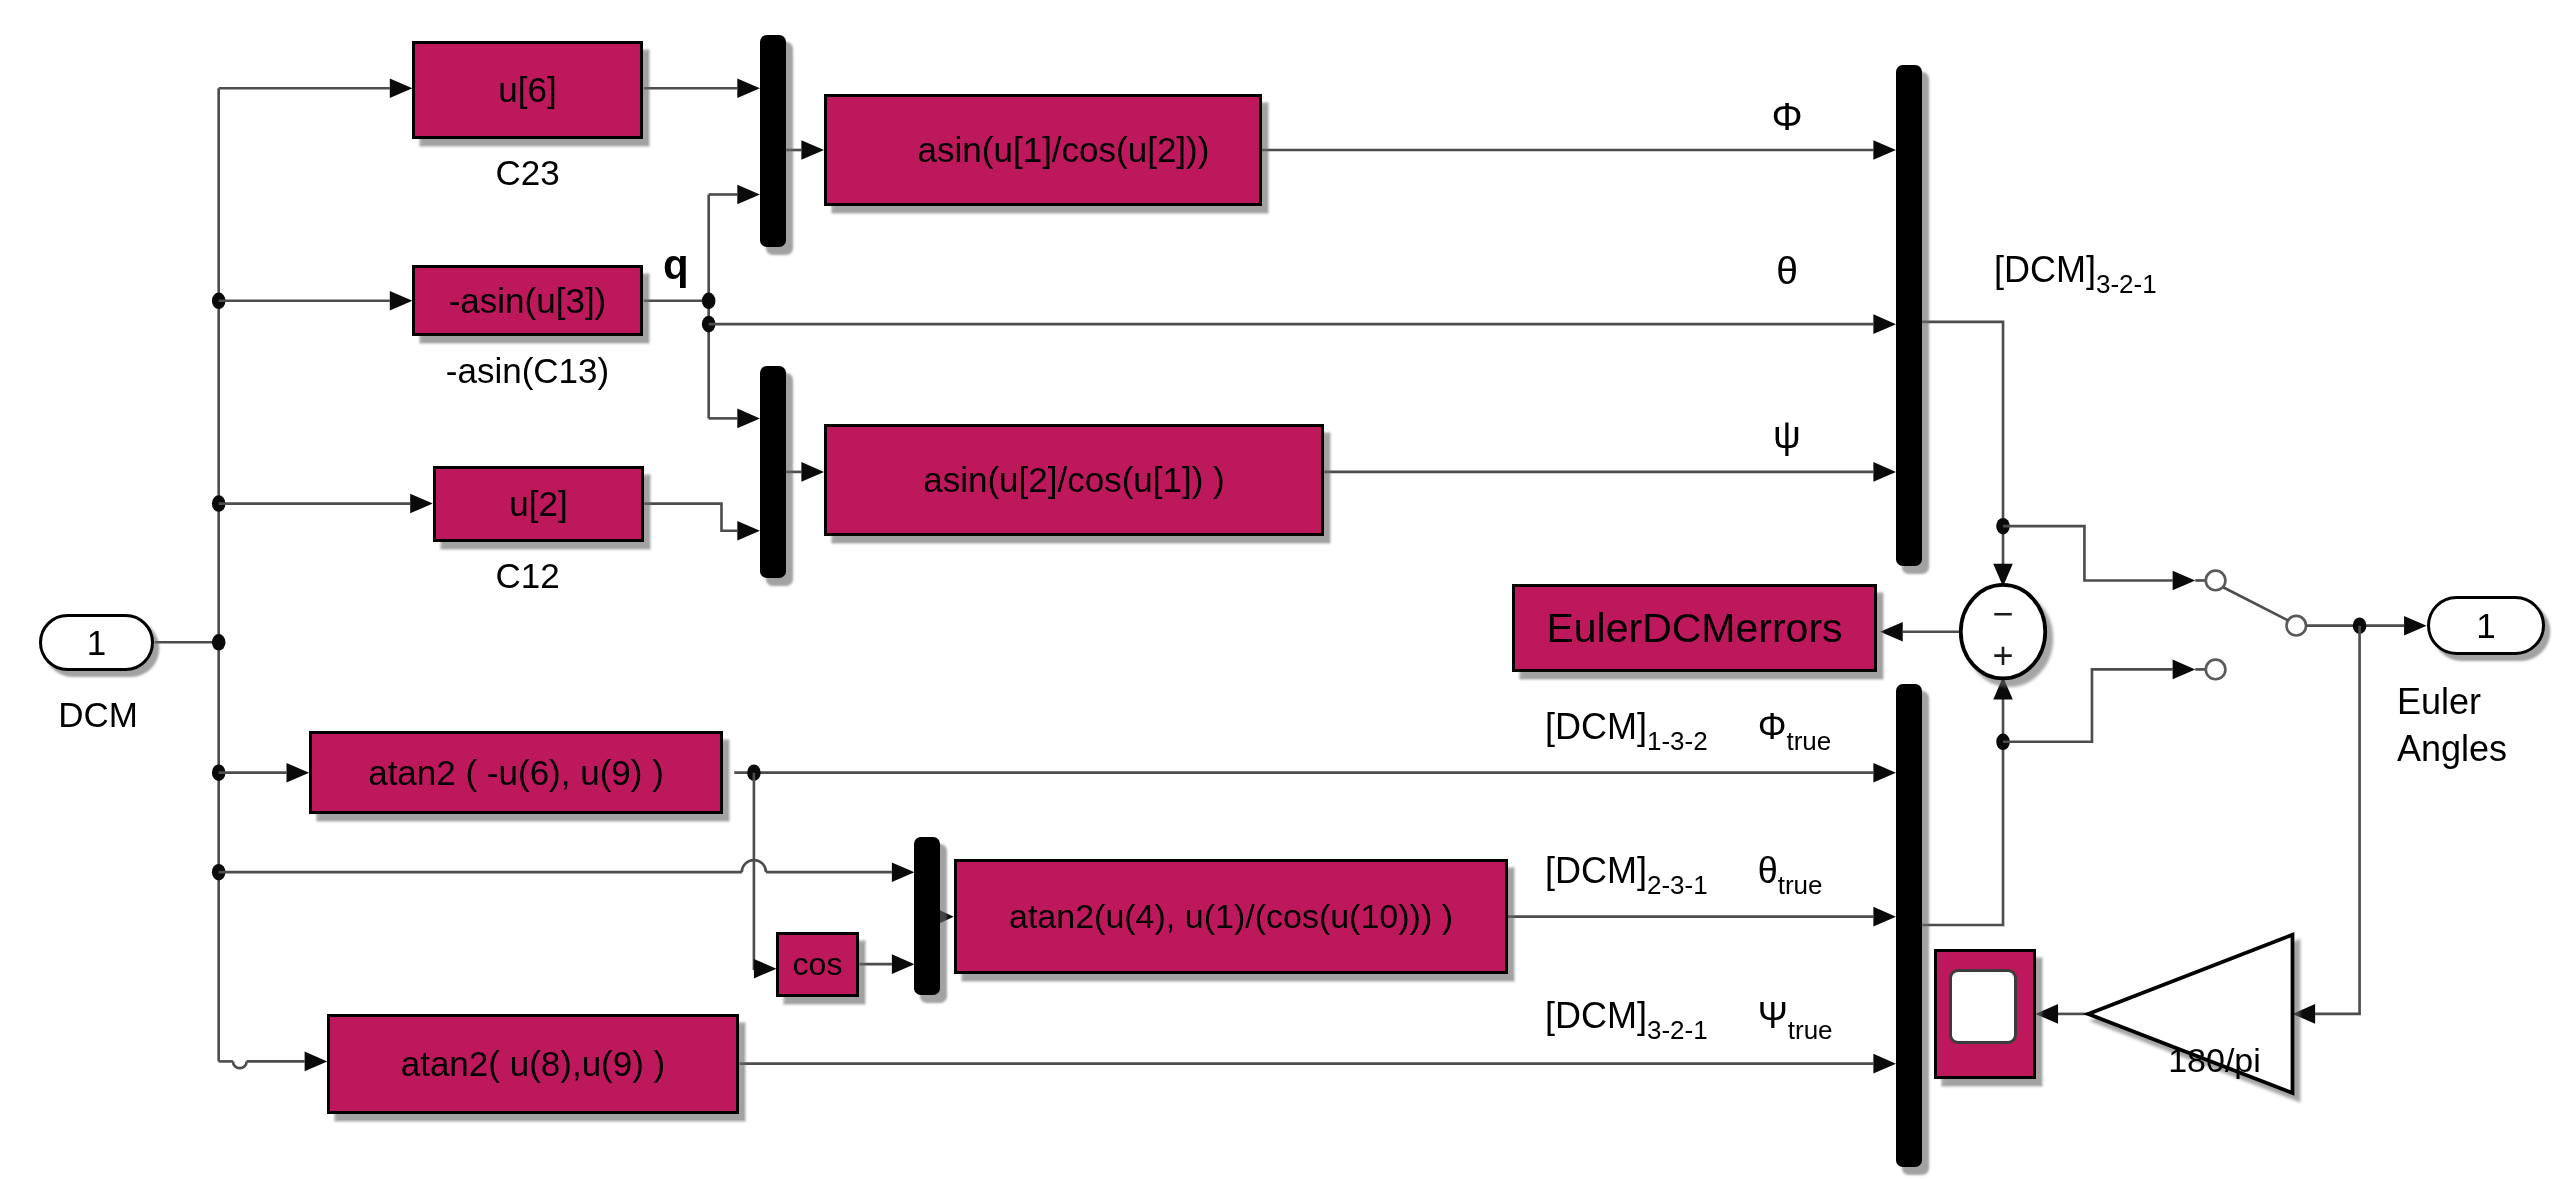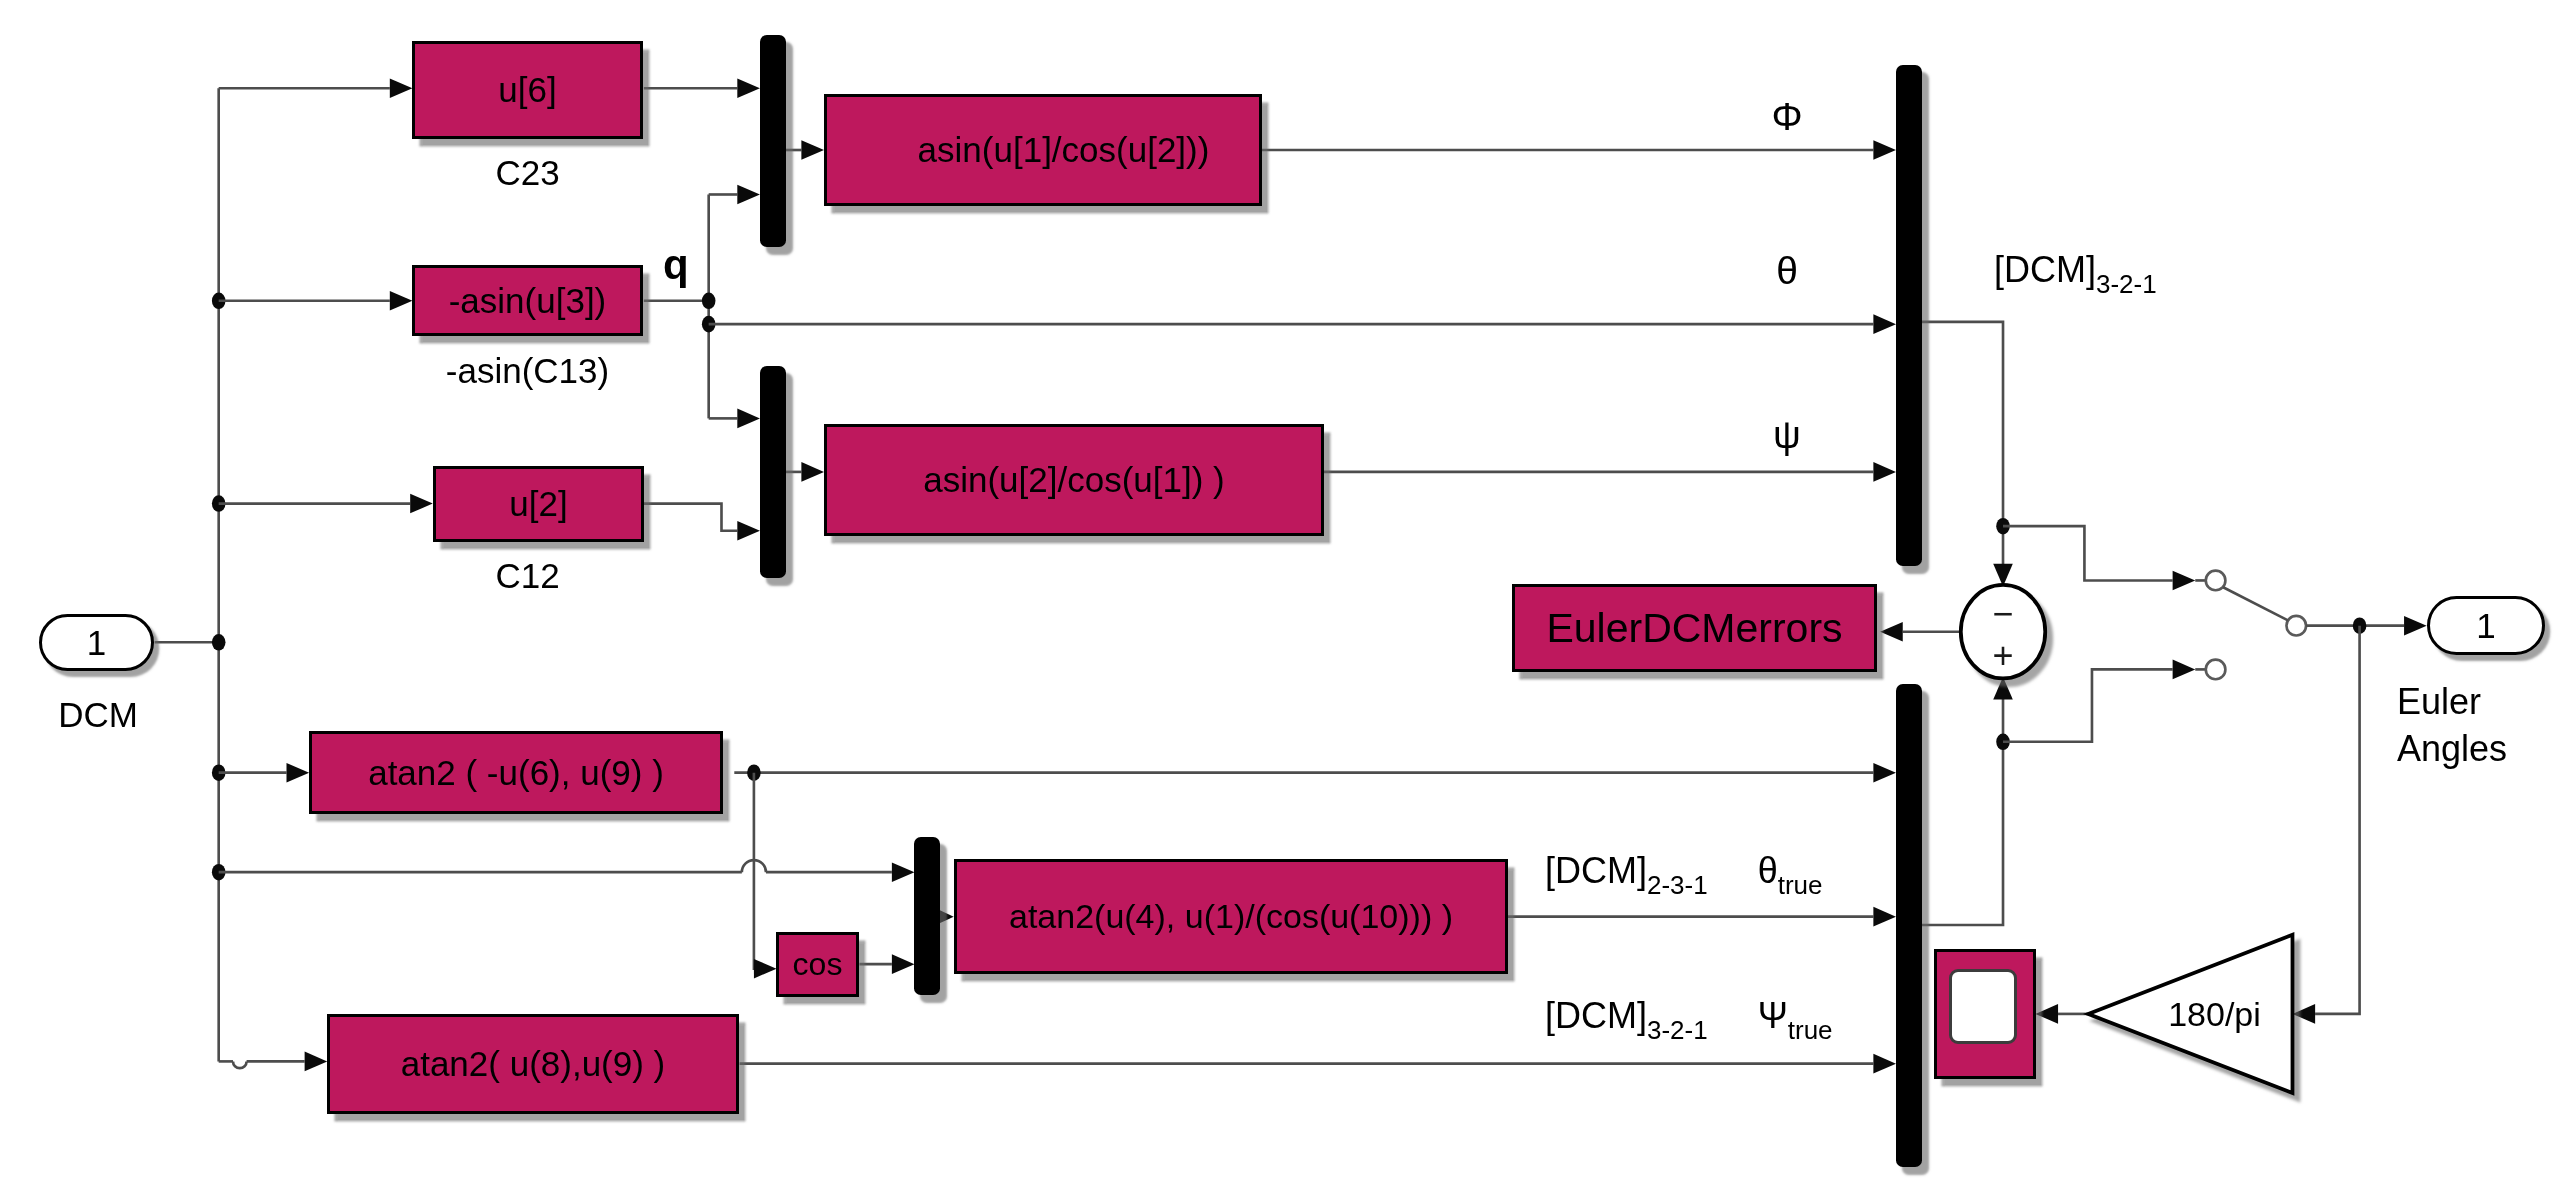--- a/index.html
+++ b/index.html
@@ -291,32 +291,35 @@
   <div class="mux" style="left:914px;top:837px;width:26px;height:158px;"></div>
   <div class="mux" style="left:1896px;top:65px;width:26px;height:501px;"></div>
   <div class="mux" style="left:1896px;top:684px;width:26px;height:483px;"></div>
 
   <div class="blk" style="left:1934px;top:949px;width:102px;height:130px;">
     <div class="scope-screen"></div>
   </div>
 
   <div class="sumsign" style="left:1979px;top:593px;">−</div>
   <div class="sumsign" style="left:1979px;top:635px;">+</div>
-  <div class="gaintext" style="left:2145px;top:995px;width:139px;text-align:center;">180/pi</div>
+  <div class="gaintext" style="left:2145px;top:1041px;width:139px;text-align:center;">180/pi</div>
 
   <div class="siglabel qlabel" style="left:663px;top:241px;">q</div>
 
   <div class="siglabel" style="left:1757px;top:95px;width:60px;text-align:center;">Φ</div>
   <div class="siglabel" style="left:1757px;top:249px;width:60px;text-align:center;">θ</div>
   <div class="siglabel" style="left:1757px;top:413px;width:60px;text-align:center;">ψ</div>
 
   <div class="siglabel" style="left:1994px;top:249px;font-size:36px;">
     <span>[DCM]</span><span class="subs">3-2-1</span>
   </div>
 
+  <div class="siglabel" style="left:1545px;top:706px;font-size:36px;">
+    <span>[DCM]</span><span class="subs">1-3-2</span><span class="angle">Φ</span><span class="subs">true</span>
+  </div>
 
   <div class="siglabel" style="left:1545px;top:850px;font-size:36px;">
     <span>[DCM]</span><span class="subs">2-3-1</span><span class="angle">θ</span><span class="subs">true</span>
   </div>
 
   <div class="siglabel" style="left:1545px;top:995px;font-size:36px;">
     <span>[DCM]</span><span class="subs">3-2-1</span><span class="angle">Ψ</span><span class="subs">true</span>
   </div>
 
 </div>

